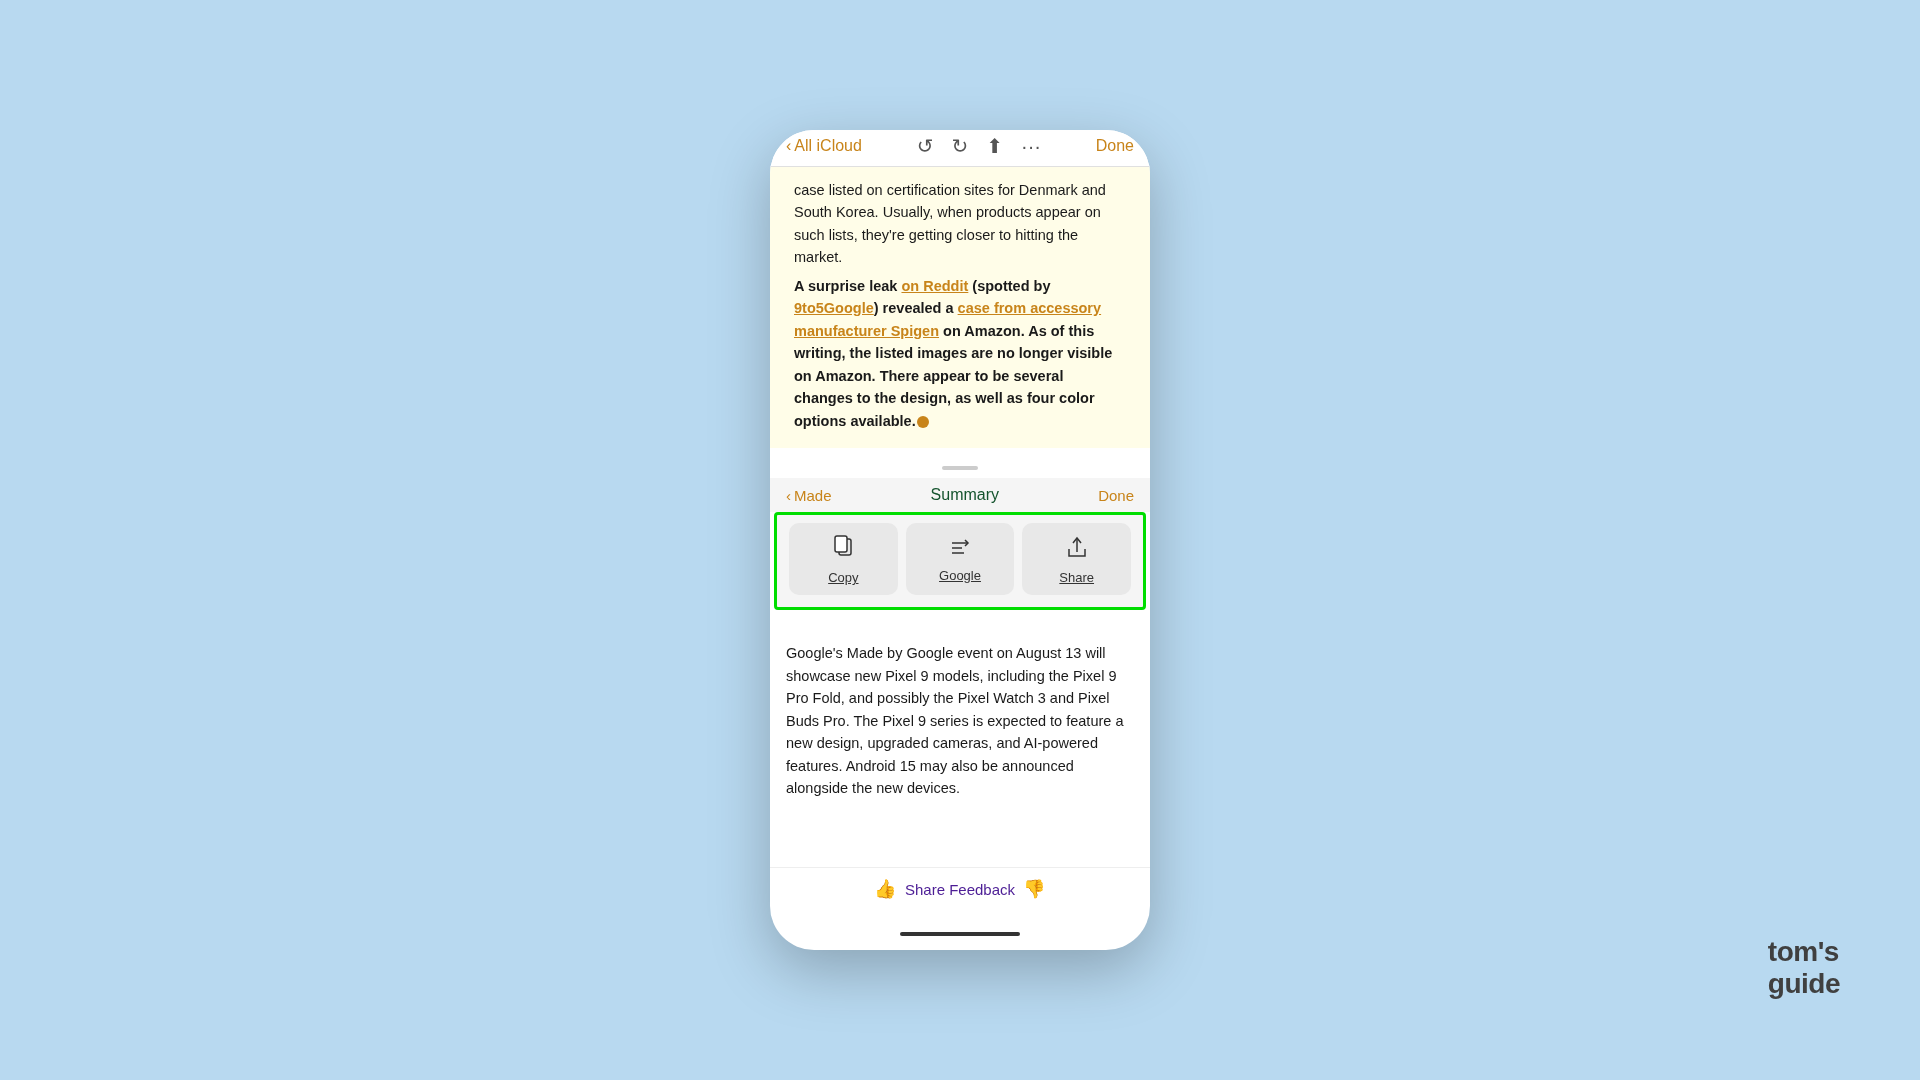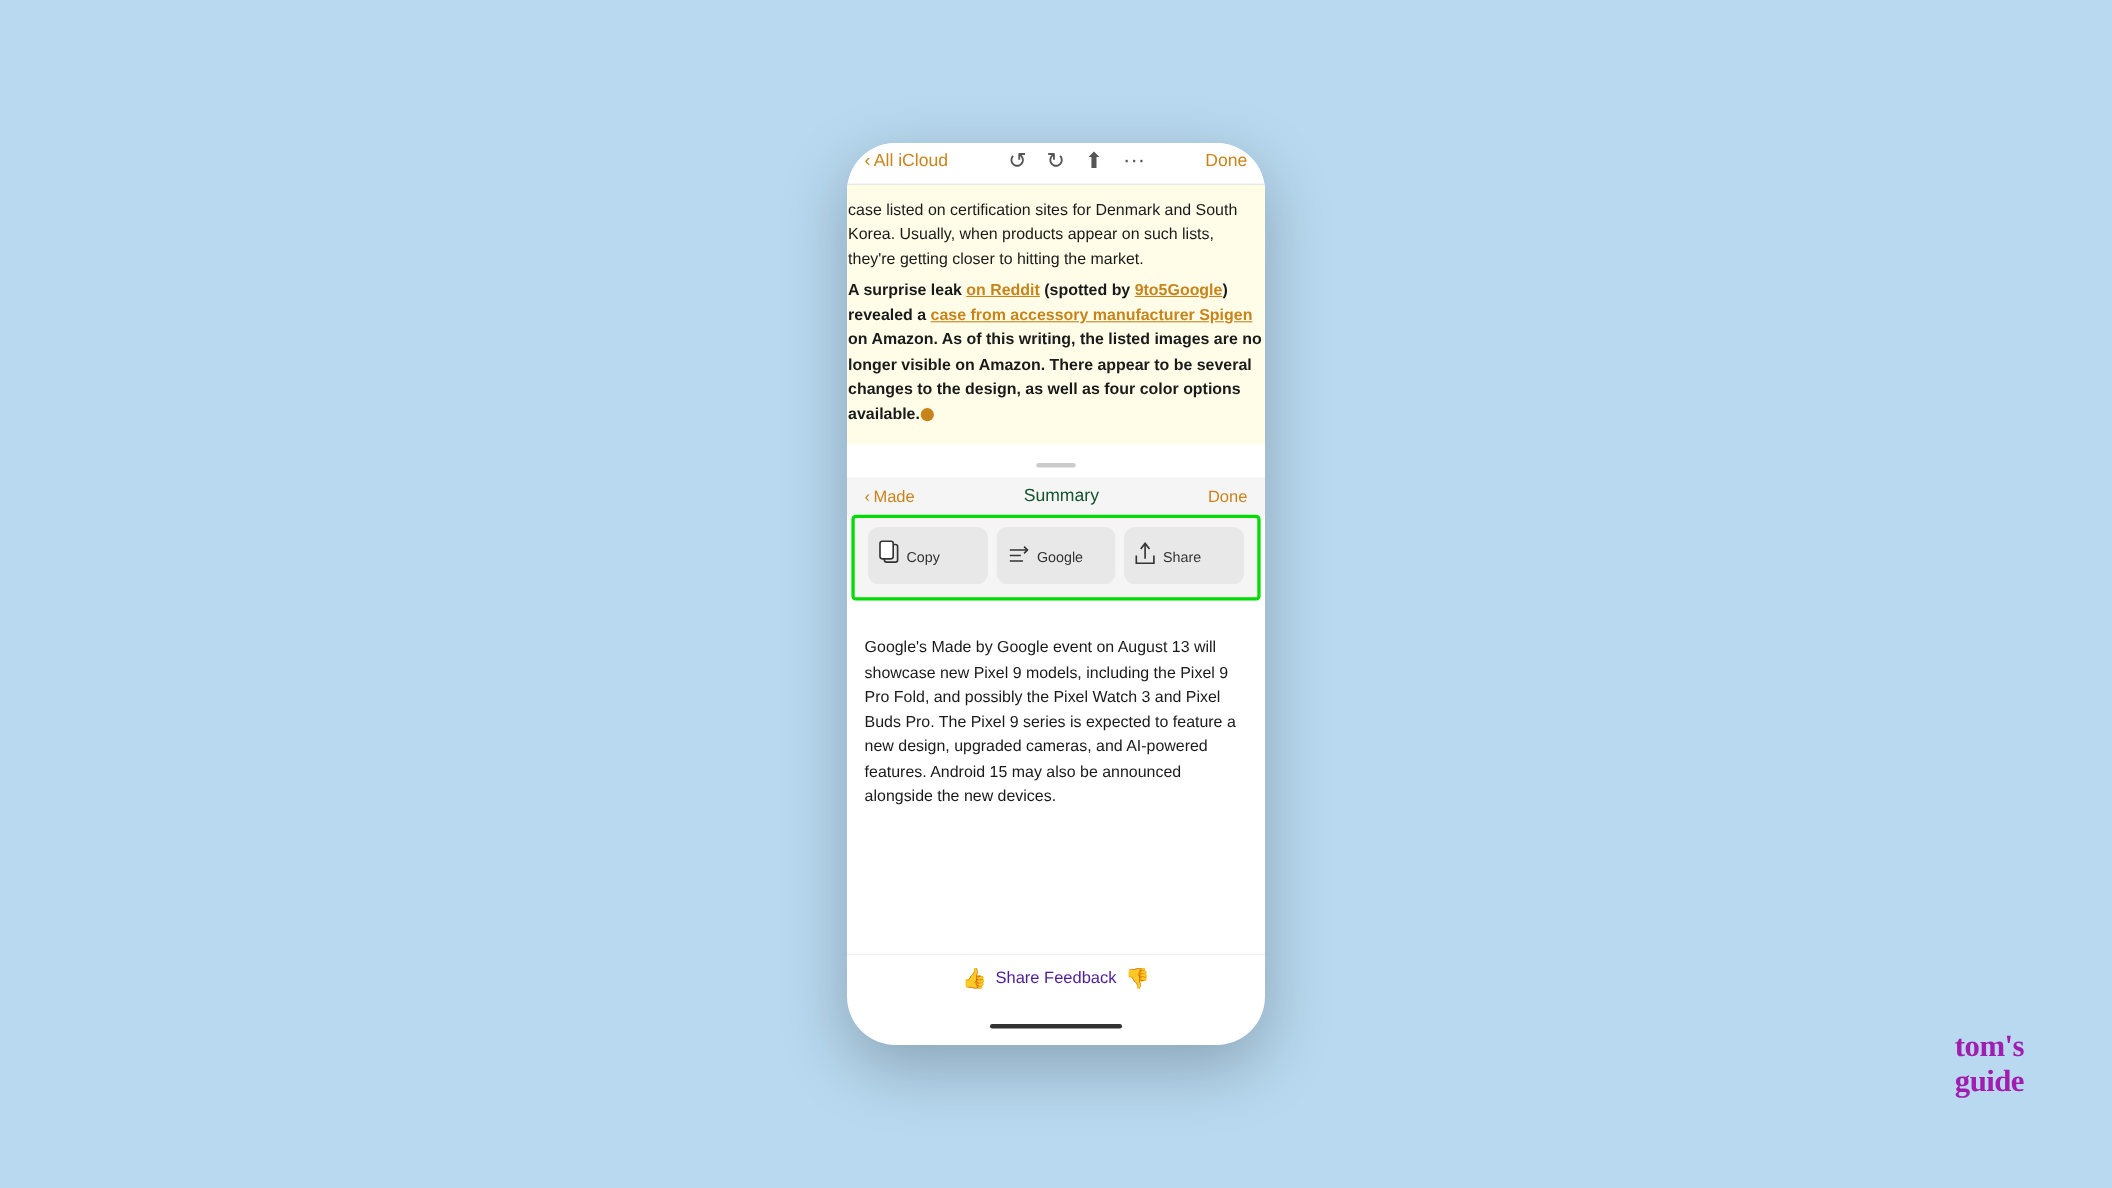--- a/index.html
+++ b/index.html
@@ -84,21 +84,21 @@
     
     .content-area {
       flex: 1;
       overflow: hidden;
       display: flex;
       flex-direction: column;
     }
     
     .article-section {
       background: #fffde8;
-      padding: 12px 1px 16px;
+      padding: 12px 24px 16px;
       flex-shrink: 0;
     }
     .article-text {
       font-size: 14.5px;
       line-height: 1.55;
       color: #1a1a1a;
     }
     .link-text {
       color: #c8841a;
       text-decoration: underline;
@@ -164,25 +164,27 @@
       border-radius: 4px;
       margin: 0 4px;
     }
     .action-btn {
       flex: 1;
       background: #e8e8e8;
       border: none;
       border-radius: 10px;
       padding: 12px 8px 10px;
       display: flex;
+      flex-direction: column;
       align-items: center;
       gap: 5px;
       cursor: pointer;
       font-size: 13px;
       color: #333;
+      text-decoration: underline;
     }
     .action-btn-icon {
       font-size: 22px;
       color: #333;
     }
     
     .summary-text-area {
       padding: 32px 16px;
       flex: 1;
       overflow: hidden;
@@ -221,24 +223,24 @@
       width: 120px;
       height: 4px;
       background: #333;
       border-radius: 2px;
     }
     
     .toms-guide {
       position: fixed;
       bottom: 80px;
       right: 80px;
-      font-family: Liberation Serif, serif;
+      font-family: Liberation Sans, sans-serif;
       font-size: 28px;
       font-weight: bold;
-      color: #a21caf;
+      color: #404040;
       letter-spacing: -0.5px;
     }
   </style>
 </head>
 <body>
 
 <div class="phone-frame">
 
 
   <div class="nav-bar">

